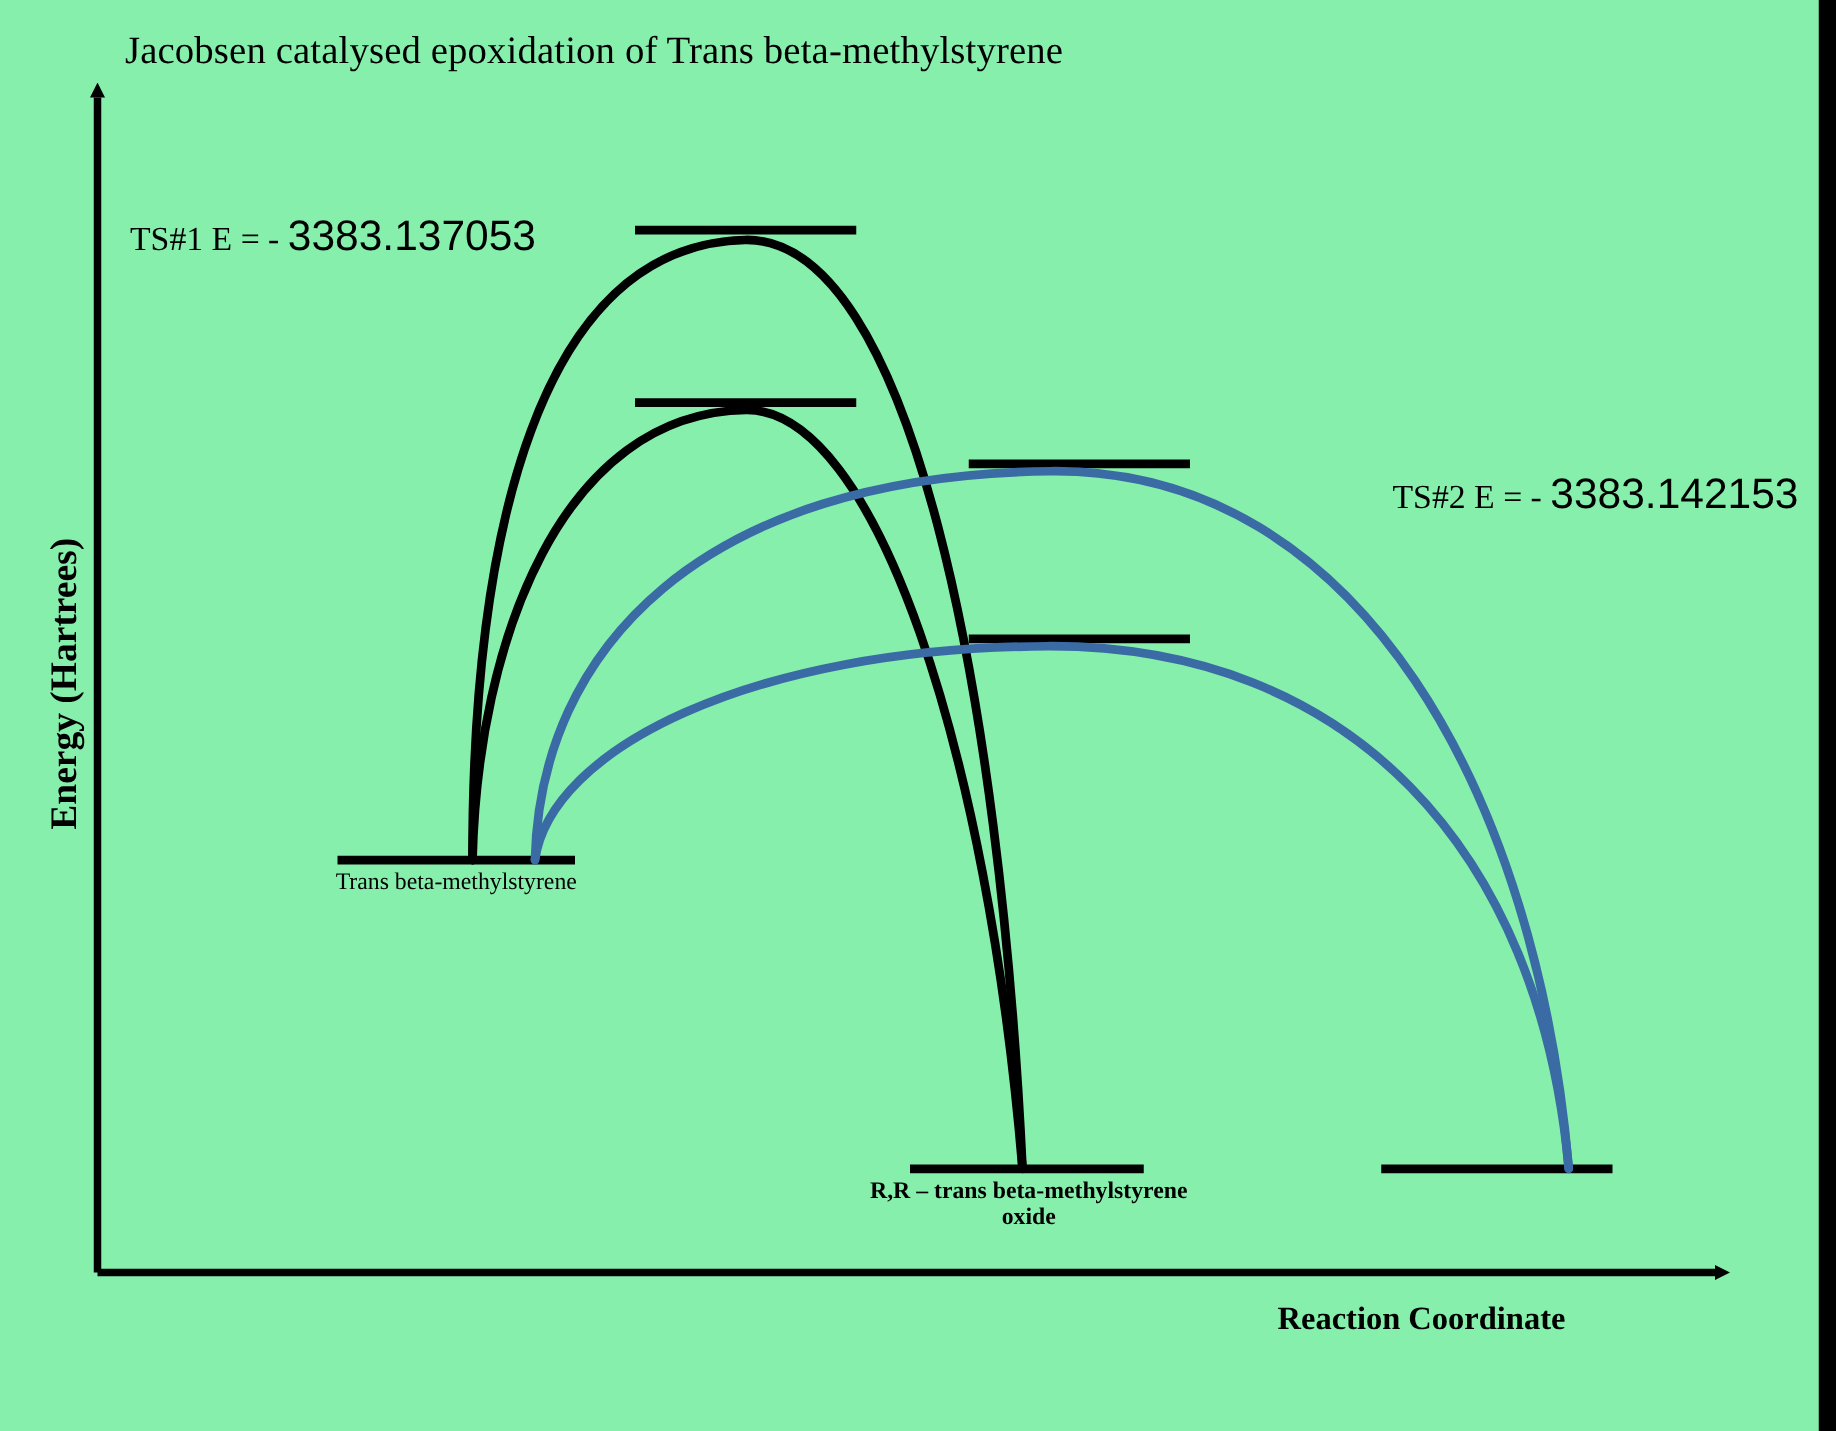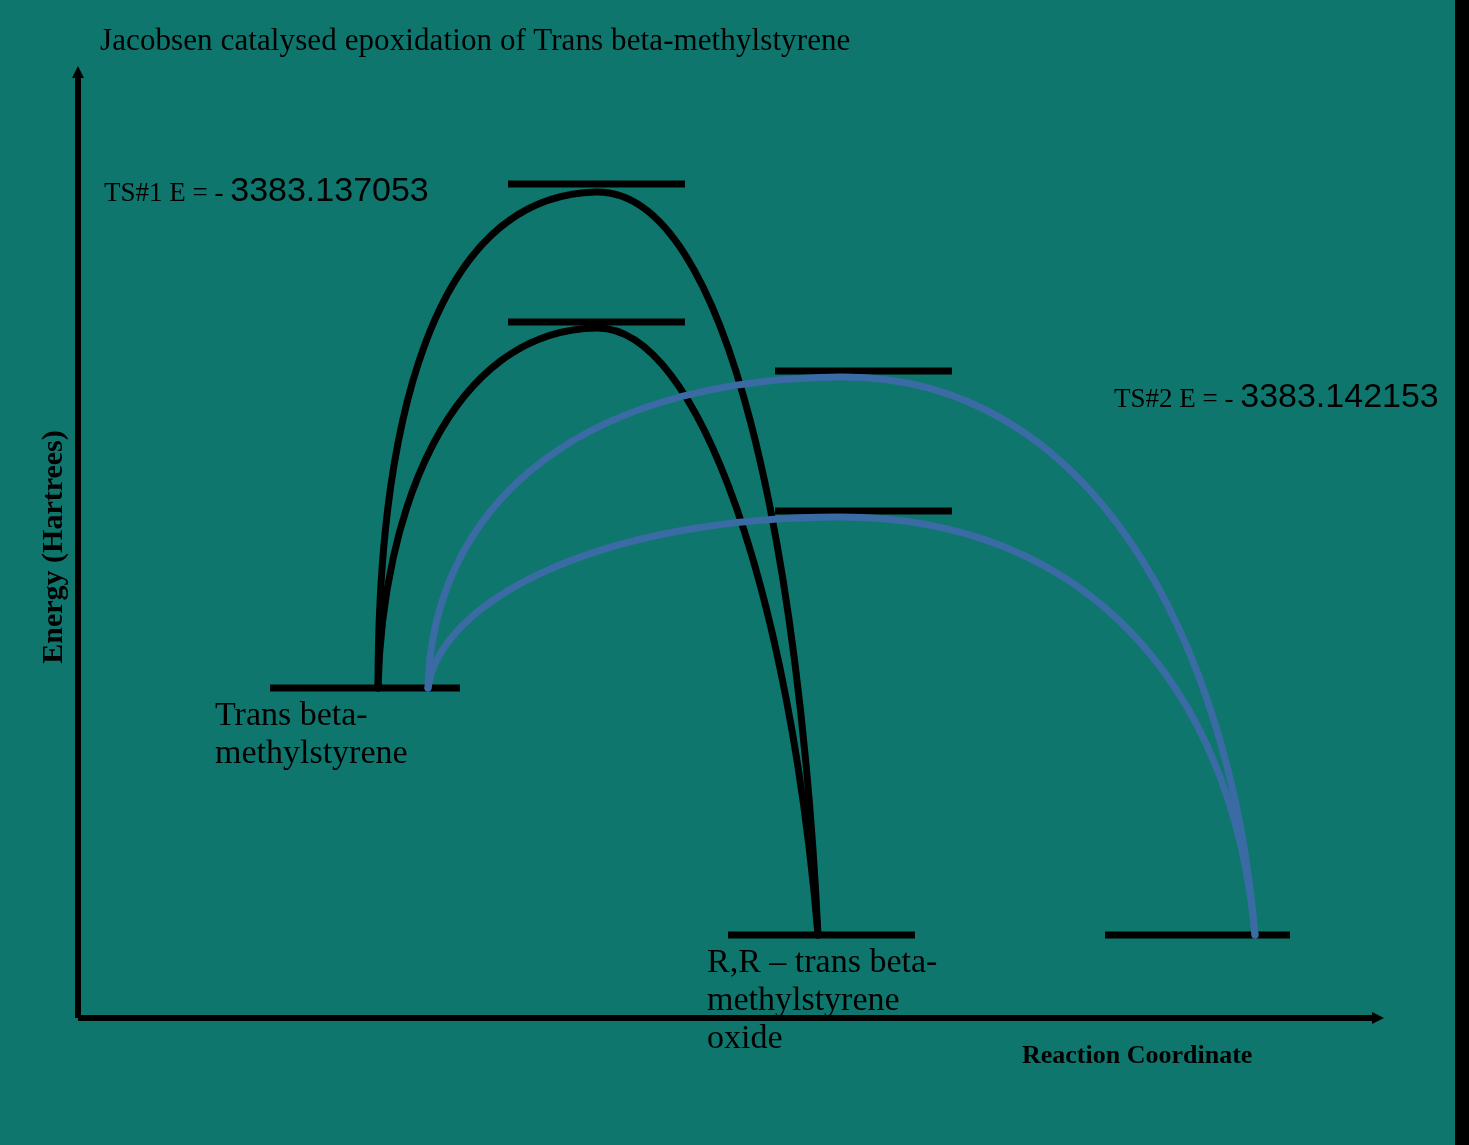--- a/index.html
+++ b/index.html
@@ -8,21 +8,21 @@
     padding: 0;
     background: #ffffff;
   }
   body {
     font-family: "Liberation Serif", "DejaVu Serif", serif;
   }
   #canvas {
     position: relative;
     width: 1469px;
     height: 1145px;
-    background: #0f766e;
+    background: #86efac;
     overflow: hidden;
   }
   
   #right-band {
     position: absolute;
     top: 0;
     right: 0;
     width: 14px;
     height: 1145px;
     background: #000000;
@@ -52,33 +52,35 @@
   .ts-label .num {
     font-family: "Liberation Sans", "DejaVu Sans", sans-serif;
     font-size: 34px;
   }
   #ts1-left-label  { left: 104px; top: 170px; }
   #ts2-left-label  { left: 104px; top: 308px; }
   #ts2-right-label { left: 1114px; top: 376px; }
   #ts1-right-label { left: 1114px; top: 450px; }
 
   .state-label {
-    font-size: 34px;
+    font-size: 19px;
+    text-align: center;
     line-height: 1.12;
     white-space: normal;
   }
   #reactant-label {
     left: 215px;
     top: 695px;
     width: 300px;
   }
   #rr-product-label {
-    left: 707px;
+    left: 692px;
     top: 942px;
     width: 262px;
+    font-weight: bold;
   }
   #ss-product-label {
     left: 1060px;
     top: 942px;
     width: 276px;
   }
   #y-axis-title {
     left: -108px;
     top: 530px;
     width: 320px;

